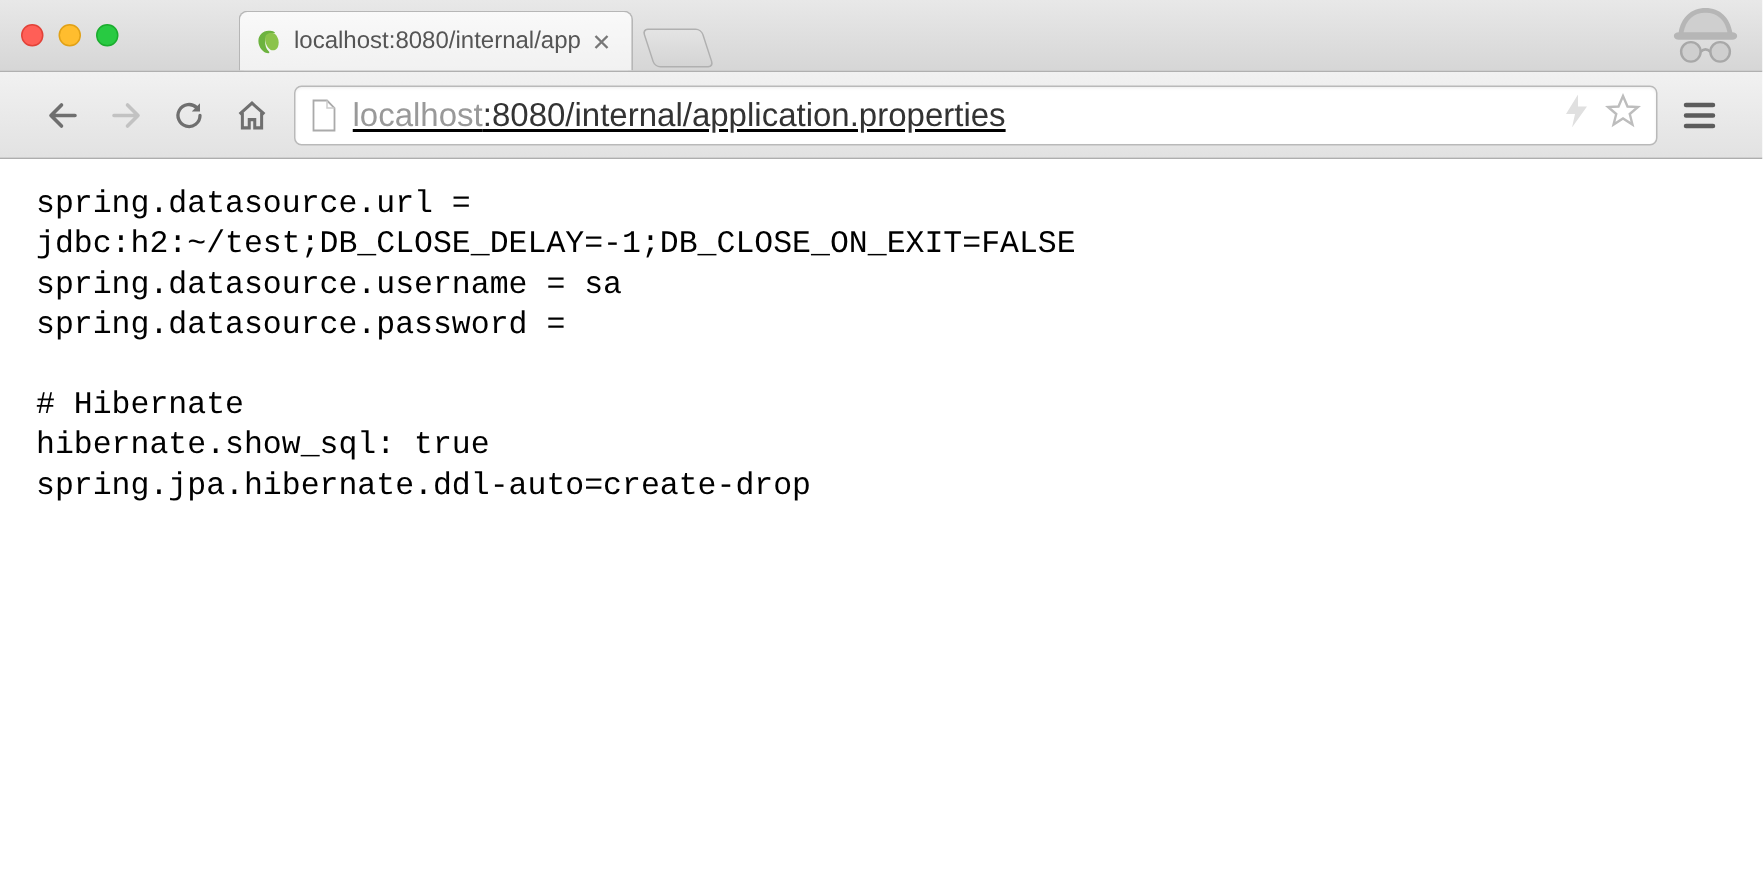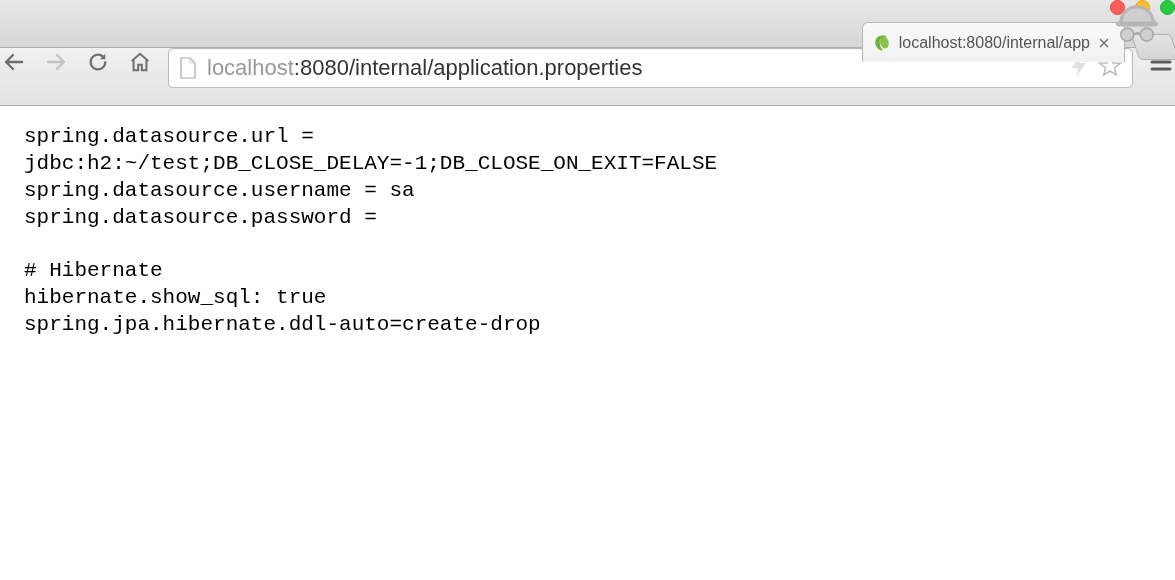--- a/index.html
+++ b/index.html
@@ -8,23 +8,22 @@
       height: 580px;
       font-family: -apple-system, "Helvetica Neue", Arial, sans-serif;
       background: #fff;
       overflow: hidden;
     }
     .titlebar {
       height: 48px;
       background: linear-gradient(to bottom, #e8e8e8, #d6d6d6);
       border-bottom: 1px solid #b0b0b0;
       display: flex;
-      align-items: flex-end;
+      align-items: center;
       position: relative;
-      flex-direction: column;
     }
     .window-controls {
       display: flex;
       gap: 10px;
       margin-left: 14px;
       align-items: center;
     }
     .wc {
       width: 15px;
       height: 15px;
@@ -89,23 +88,24 @@
       position: absolute;
       right: 12px;
       top: 2px;
     }
 
     .toolbar {
       height: 58px;
       background: linear-gradient(to bottom, #f1f1f1, #e2e2e2);
       border-bottom: 1px solid #aeaeae;
       display: flex;
-      align-items: flex-start;
-      padding: 0 0;
+      align-items: center;
+      padding: 0 28px;
       gap: 14px;
+      text-decoration: underline;
     }
     .tool-icon {
       color: #6f6f6f;
       display: flex;
       align-items: center;
       justify-content: center;
       width: 28px;
       height: 28px;
       cursor: pointer;
     }

